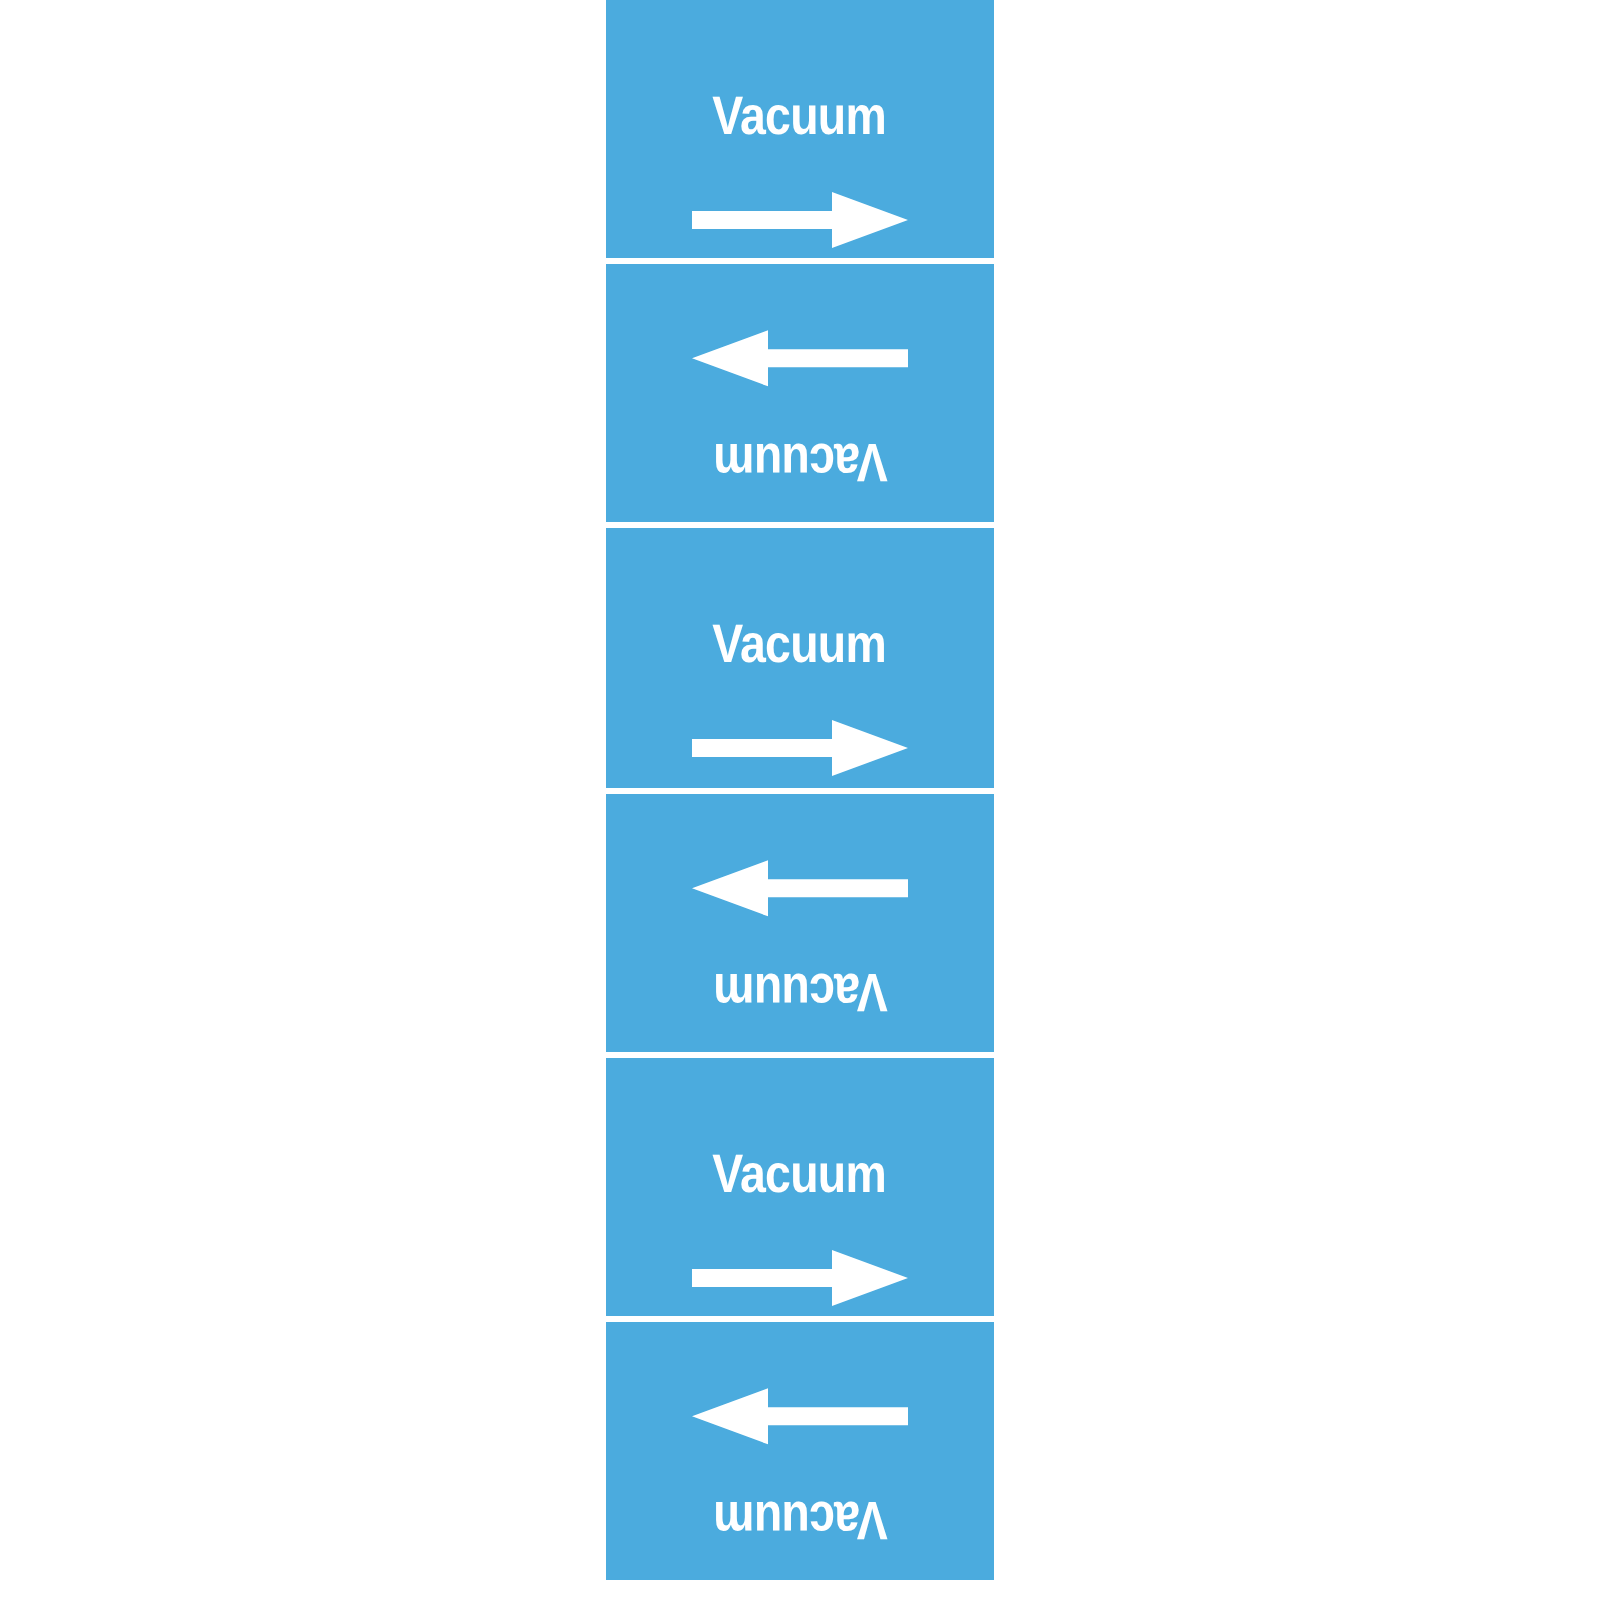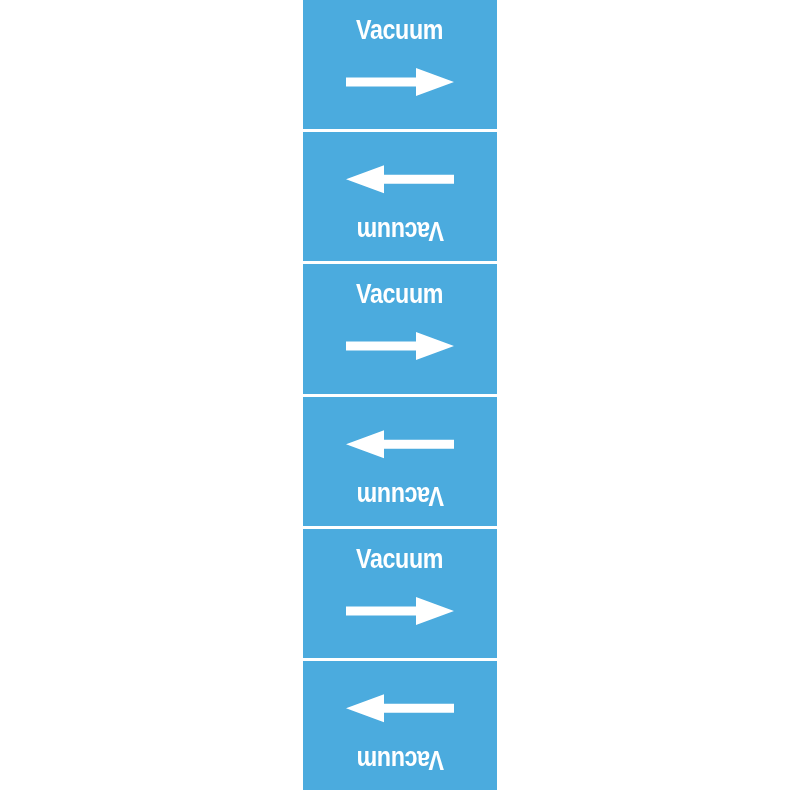--- a/index.html
+++ b/index.html
@@ -52,20 +52,21 @@
   }
 
   .panel-inner {
     position: relative;
     width: 100%;
     height: 100%;
     display: flex;
     flex-direction: column;
     align-items: center;
     justify-content: flex-start;
+    margin-top: 28px;
   }
 
   
   .marker-panel.flipped .panel-inner {
     transform: rotate(180deg);
   }
 
   .marker-text {
     margin-top: 17px;
     color: #ffffff;

